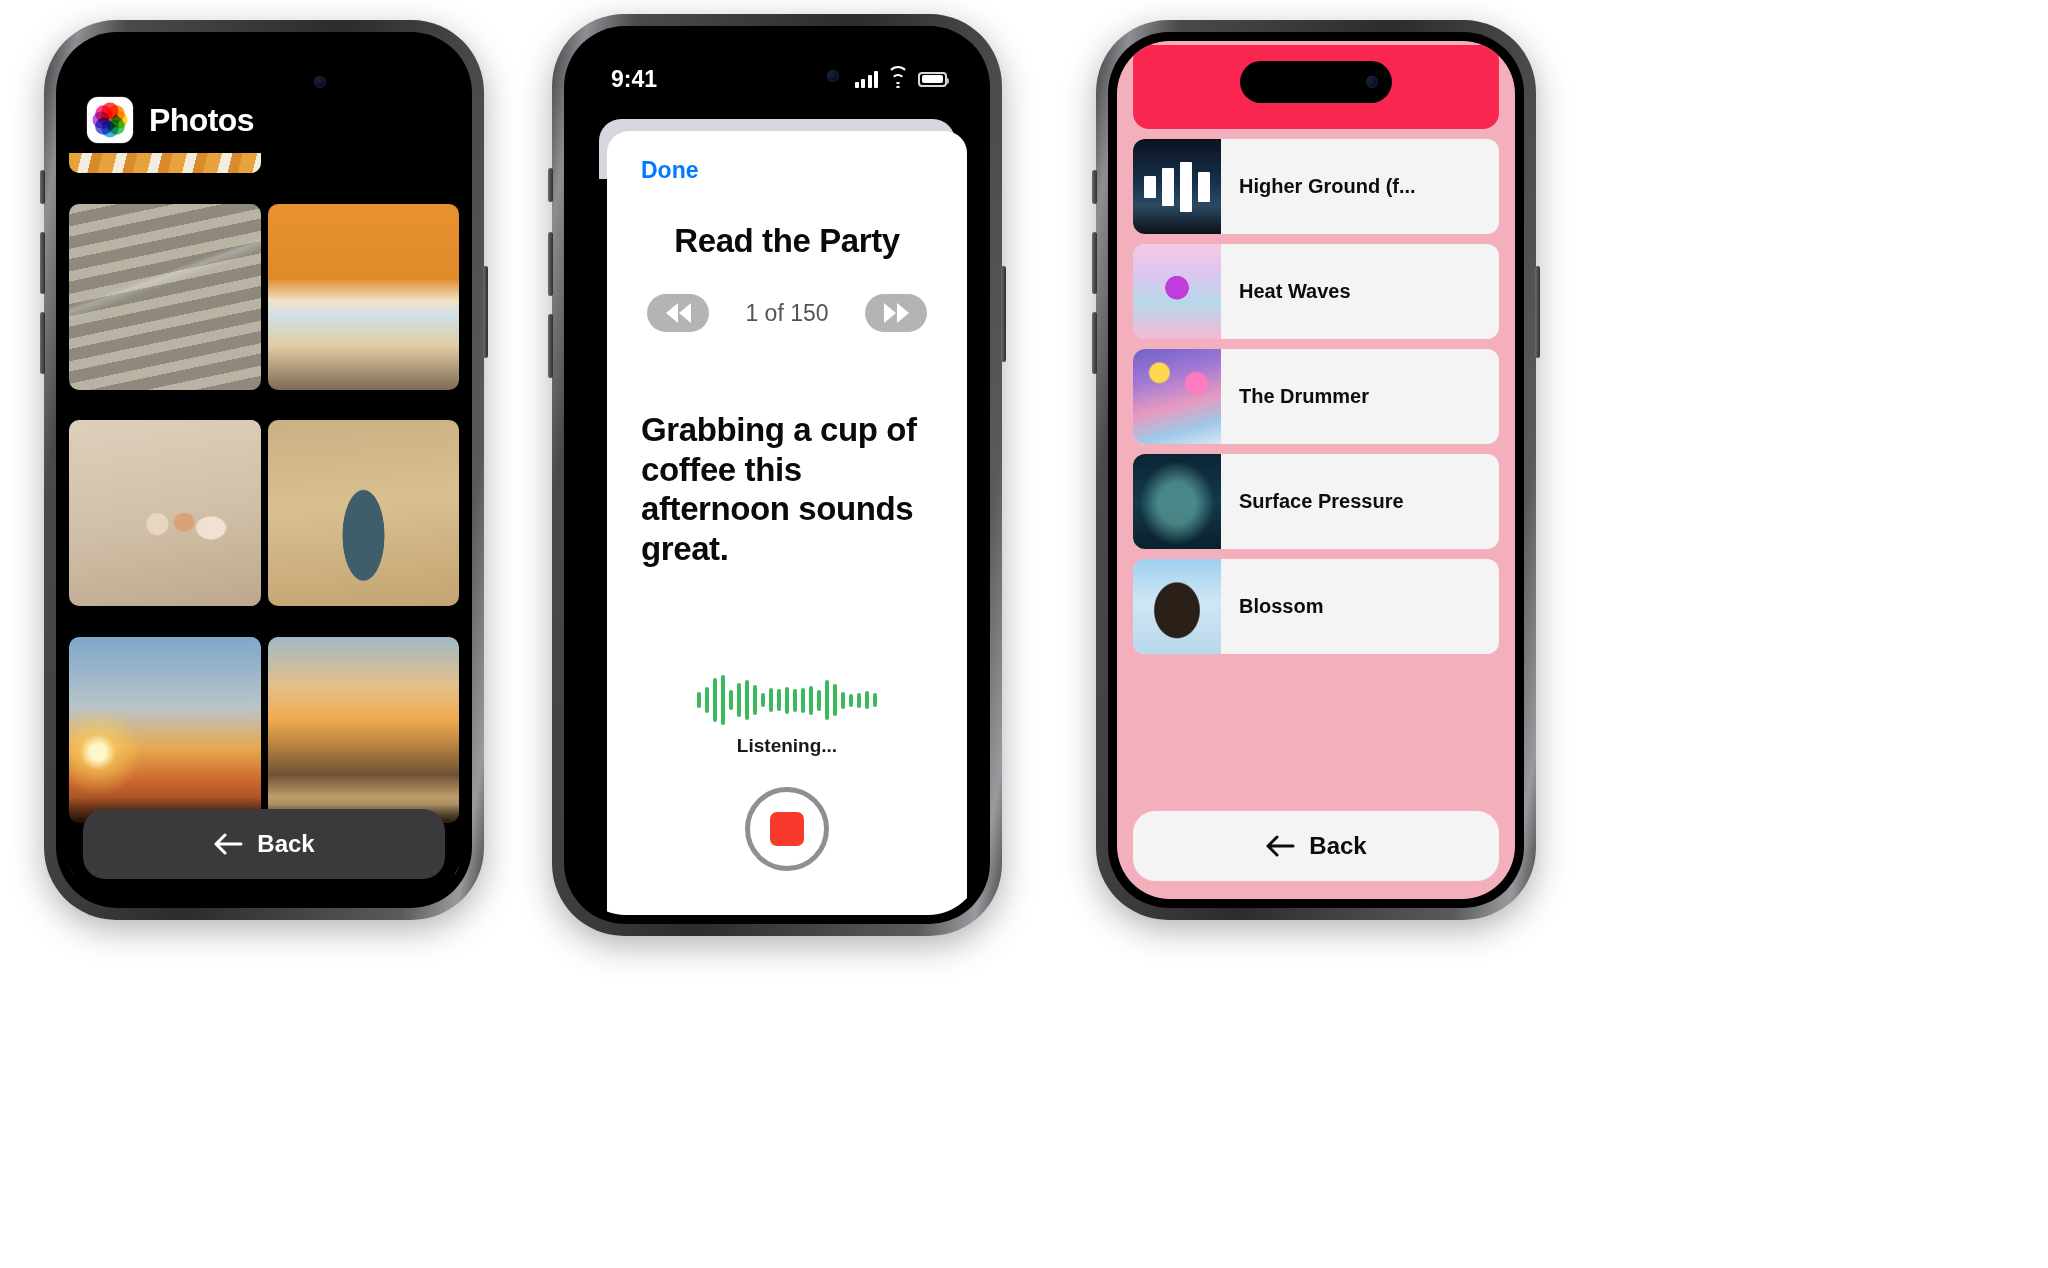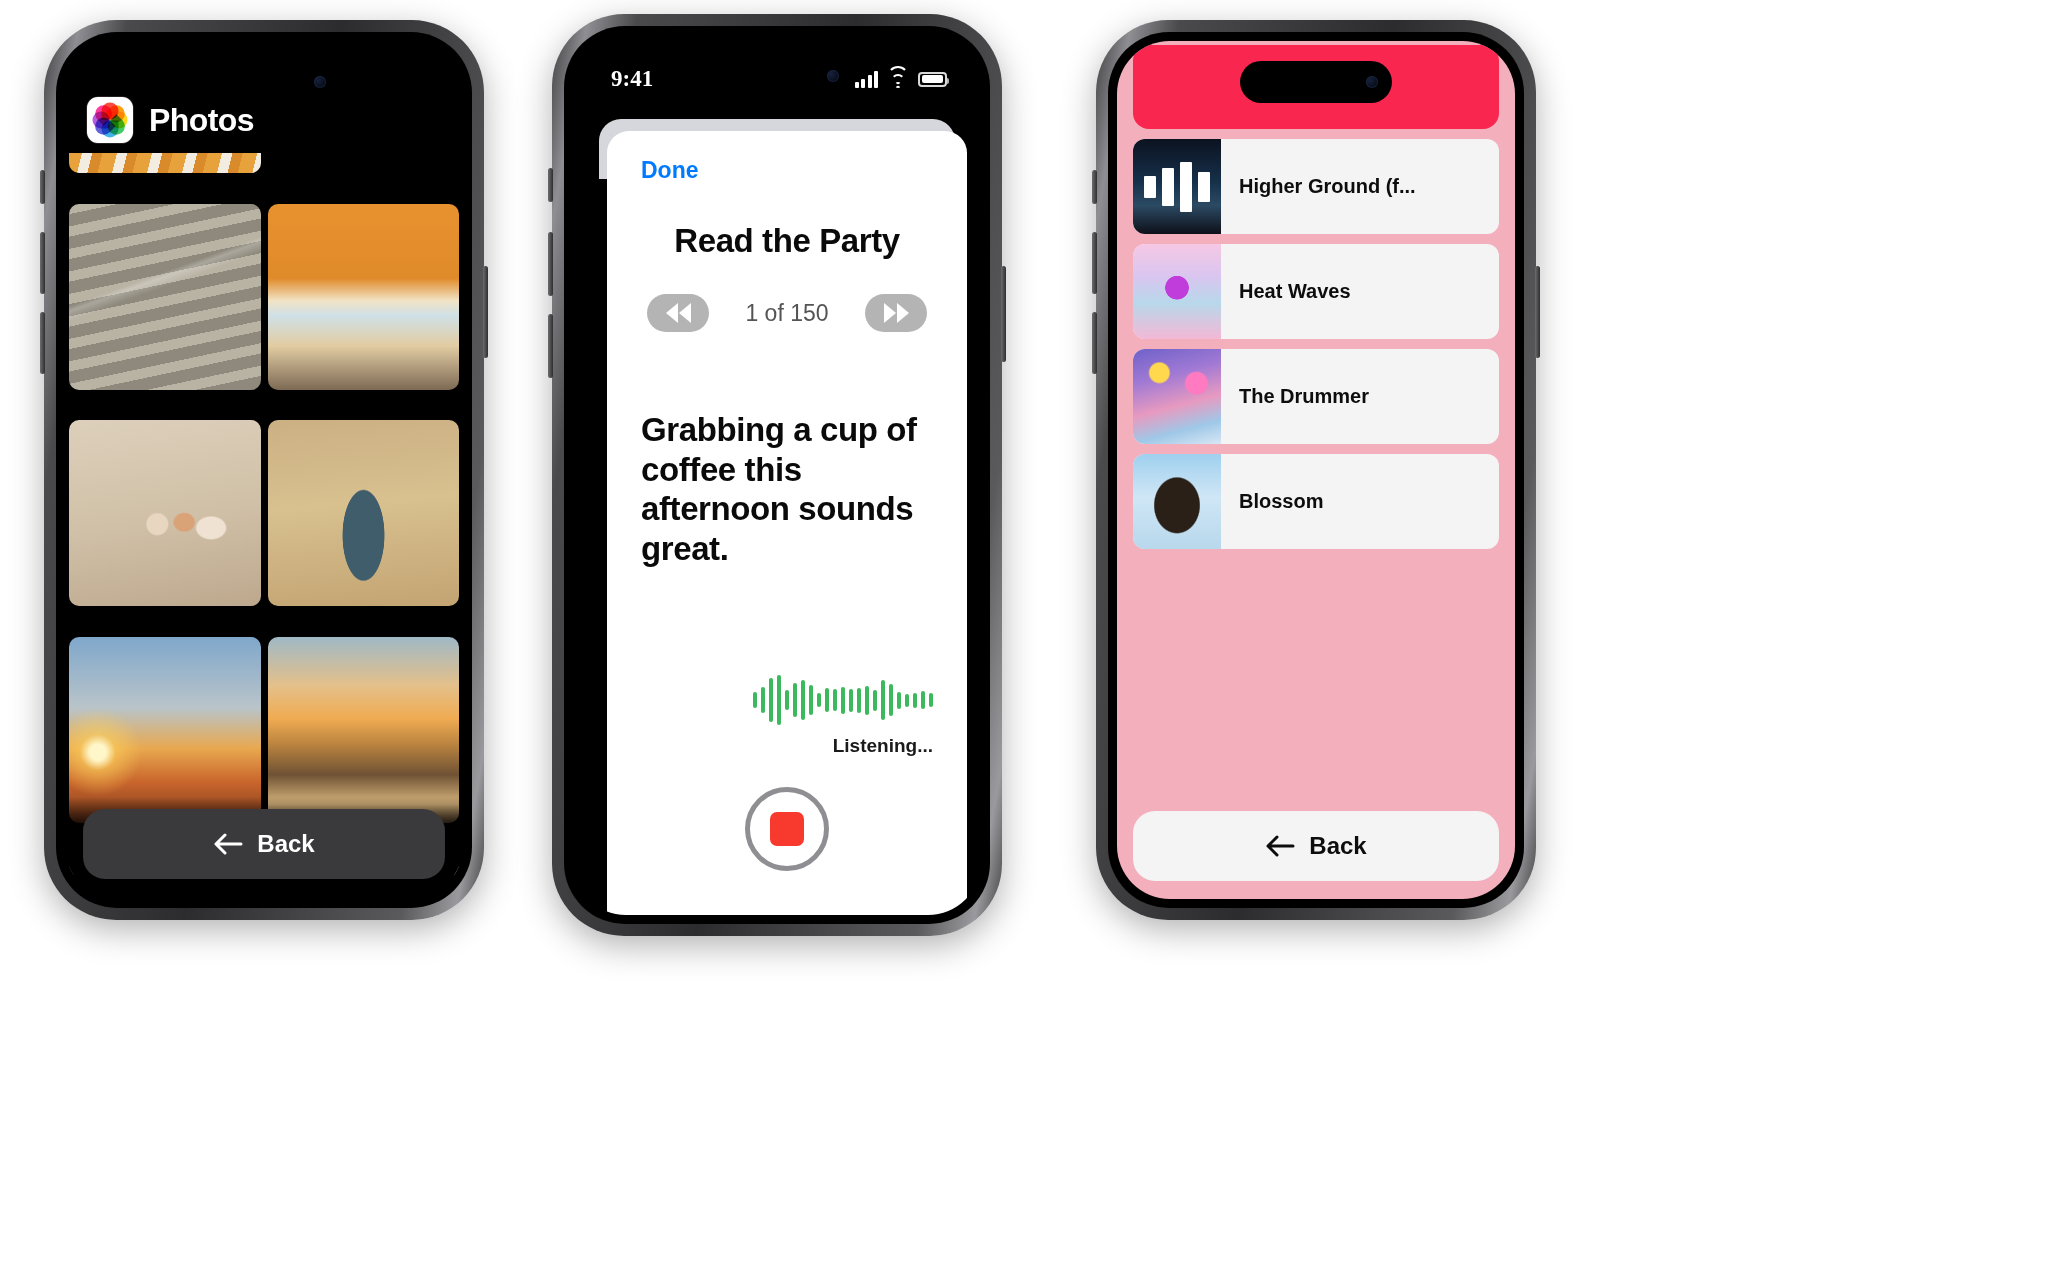--- a/index.html
+++ b/index.html
@@ -102,21 +102,21 @@
     font-family: "Liberation Sans", sans-serif;
   }
 
   
   #phone2 { left: 552px; top: 14px; width: 450px; height: 922px; }
   .p2-screen { background: #000; }
   .p2-status {
     position: absolute; top: 0; left: 0; right: 0; height: 66px;
     display: flex; align-items: center; justify-content: space-between;
     padding: 22px 34px 0 38px; color: #fff; z-index: 45;
-    font-size: 23px; font-weight: 600; font-family: Liberation Serif, serif;
+    font-size: 23px; font-weight: 600;
   }
   .p2-status .right { display: flex; align-items: center; gap: 9px; }
   .bars { display: flex; align-items: flex-end; gap: 2.5px; height: 17px; }
   .bars i { width: 4px; background: #fff; border-radius: 1px; display: block; }
   .wifi { width: 22px; height: 17px; position: relative; }
   .wifi span {
     position: absolute; left: 50%; bottom: 0; transform: translateX(-50%);
     border: 2.6px solid #fff; border-bottom-color: transparent;
     border-left-color: transparent; border-right-color: transparent;
     border-radius: 50%;
@@ -138,21 +138,21 @@
   .p2-h1 { text-align: center; font-size: 33px; font-weight: 800; color: #0a0a0a; margin-top: 38px; letter-spacing: -0.4px; }
   .nav-row { display: flex; align-items: center; justify-content: center; gap: 30px; margin-top: 34px; }
   .pill {
     width: 62px; height: 38px; border-radius: 19px; background: #b4b4b4;
     display: flex; align-items: center; justify-content: center; gap: 1px; border: none;
   }
   .tri-l { width: 0; height: 0; border-top: 10px solid transparent; border-bottom: 10px solid transparent; border-right: 12px solid #fff; }
   .tri-r { width: 0; height: 0; border-top: 10px solid transparent; border-bottom: 10px solid transparent; border-left: 12px solid #fff; }
   .counter { font-size: 23px; color: #545454; font-weight: 500; min-width: 96px; text-align: center; }
   .phrase { font-size: 33px; font-weight: 800; line-height: 1.2; color: #0a0a0a; margin-top: 78px; letter-spacing: -0.4px; }
-  .listen-wrap { margin-top: auto; display: flex; flex-direction: column; align-items: flex-end; }
+  .listen-wrap { margin-top: auto; display: flex; flex-direction: column; align-items: center; }
   .wave { display: flex; align-items: center; gap: 3.5px; height: 52px; }
   .wave i { width: 4.5px; background: #3cb95c; border-radius: 2.5px; display: block; }
   .listen-label { font-size: 19px; font-weight: 600; color: #1a1a1a; margin-top: 9px; }
   .stop-btn {
     margin: 30px auto 0; width: 84px; height: 84px; border-radius: 50%;
     border: 5px solid #8e8e93; background: #fff;
     display: flex; align-items: center; justify-content: center;
   }
   .stop-sq { width: 34px; height: 34px; background: #f7392e; border-radius: 7px; }
   .home-ind {
@@ -415,20 +415,26 @@
           </div>
 
           <div class="song-row">
             <div class="song-art" style="background:
                    radial-gradient(circle at 30% 25%, #ffd84d 0 10%, transparent 12%),
                    radial-gradient(circle at 72% 36%, #ff7ac0 0 12%, transparent 14%),
                    linear-gradient(165deg,#6f62c9 0%,#a079d4 30%,#e79ac0 58%,#9fc8e8 80%,#d8e7f4 100%);"></div>
             <div class="song-name">The Drummer</div>
           </div>
 
+          <div class="song-row">
+            <div class="song-art" style="background:
+                   radial-gradient(ellipse at 50% 52%, rgba(120,200,190,0.55) 0 30%, transparent 60%),
+                   linear-gradient(180deg,#0b2434 0%,#123a4a 50%,#09202c 100%);"></div>
+            <div class="song-name">Surface Pressure</div>
+          </div>
 
           <div class="song-row">
             <div class="song-art" style="background:
                    radial-gradient(ellipse 46% 52% at 50% 54%, #2a2018 0 55%, transparent 58%),
                    linear-gradient(180deg,#9fd0ee 0%,#cfe6f5 45%,#b8d8ec 100%);"></div>
             <div class="song-name">Blossom</div>
           </div>
 
         </div>
 

